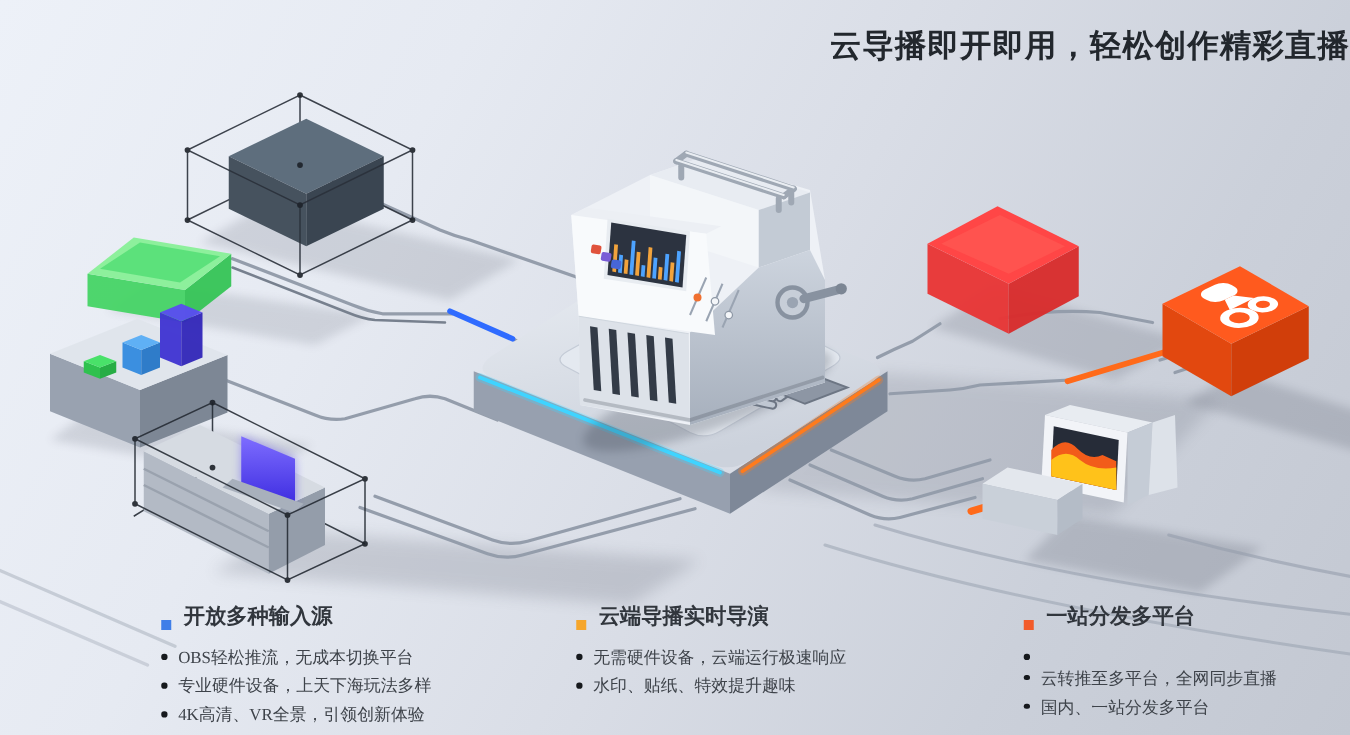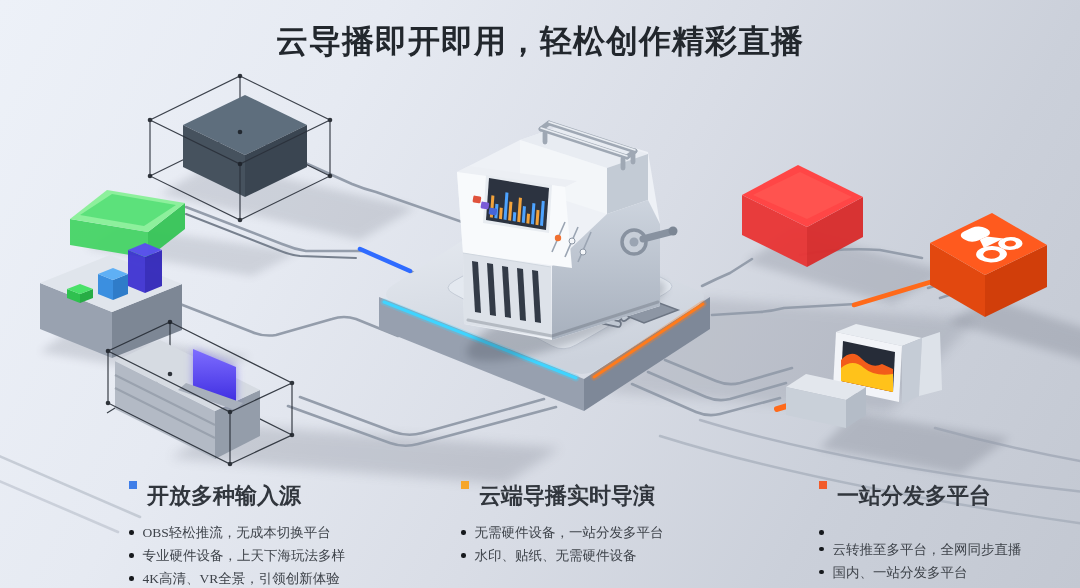--- a/index.html
+++ b/index.html
@@ -1,26 +1,26 @@
 <!DOCTYPE html>
 <html><head>
 <meta charset="utf-8">
 <style>
   html,body{margin:0;padding:0;}
   body{width:1080px;height:588px;overflow:hidden;
        font-family:"Liberation Sans","DejaVu Sans",sans-serif;}
   .stage{position:relative;width:1080px;height:588px;
          background:linear-gradient(118deg,#edf1f8 0%,#e6eaf2 28%,#d9dde6 55%,#cbd0da 78%,#c3c8d2 100%);}
   .scene{position:absolute;left:0;top:0;}
-  .title{position:absolute;left:0;top:20px;width:100%;margin:0;text-align:center;
-         font-size:32px;font-weight:600;color:#22272d;letter-spacing:1px;}
+  .title{position:absolute;left:0;top:20px;width:100%;margin:0;text-align:right;
+         font-size:25px;font-weight:600;color:#22272d;letter-spacing:1px;}
   .features{position:absolute;left:0;top:481px;width:100%;}
   .col{position:absolute;width:330px;top:0;}
   .col.c1{left:129px}.col.c2{left:461px}.col.c3{left:819px}
-  .fhead{display:flex;align-items:flex-start;gap:10px;font-size:22px;font-weight:600;color:#31363d;}
+  .fhead{display:flex;align-items:flex-end;gap:10px;font-size:17px;font-weight:600;color:#31363d;}
   .sq{width:8px;height:8px;flex:0 0 8px;}
   .fitems{list-style:none;margin:13px 0 0 0;padding:0;}
   .fitems li{display:flex;align-items:flex-start;gap:9px;font-size:13.5px;color:#3e434a;
              line-height:17px;margin-bottom:6px;font-family:Liberation Serif, serif;}
   .dot{width:4.5px;height:4.5px;border-radius:50%;background:#16191d;flex:0 0 4.5px;margin-top:6px;}
 </style>
 </head>
 <body>
 
 <div class="stage">
@@ -343,25 +343,25 @@
     </ul>
   </div>
   <div class="col c2">
     <div class="fhead">
       <span class="sq" style="background-color: rgb(246, 166, 43);"></span>
       <span>云端导播实时导演</span>
     </div>
     <ul class="fitems">
       <li>
             <span class="dot"></span>
-            <span>无需硬件设备，一站分发多平台</span>
-          </li>
-      <li>
-            <span class="dot"></span>
-            <span>水印、贴纸、无需硬件设备</span>
+            <span>无需硬件设备，云端运行极速响应</span>
+          </li>
+      <li>
+            <span class="dot"></span>
+            <span>水印、贴纸、特效提升趣味</span>
           </li>
     </ul>
   </div>
   <div class="col c3">
     <div class="fhead">
       <span class="sq" style="background-color: rgb(242, 91, 42);"></span>
       <span>一站分发多平台</span>
     </div>
     <ul class="fitems">
       <li>

